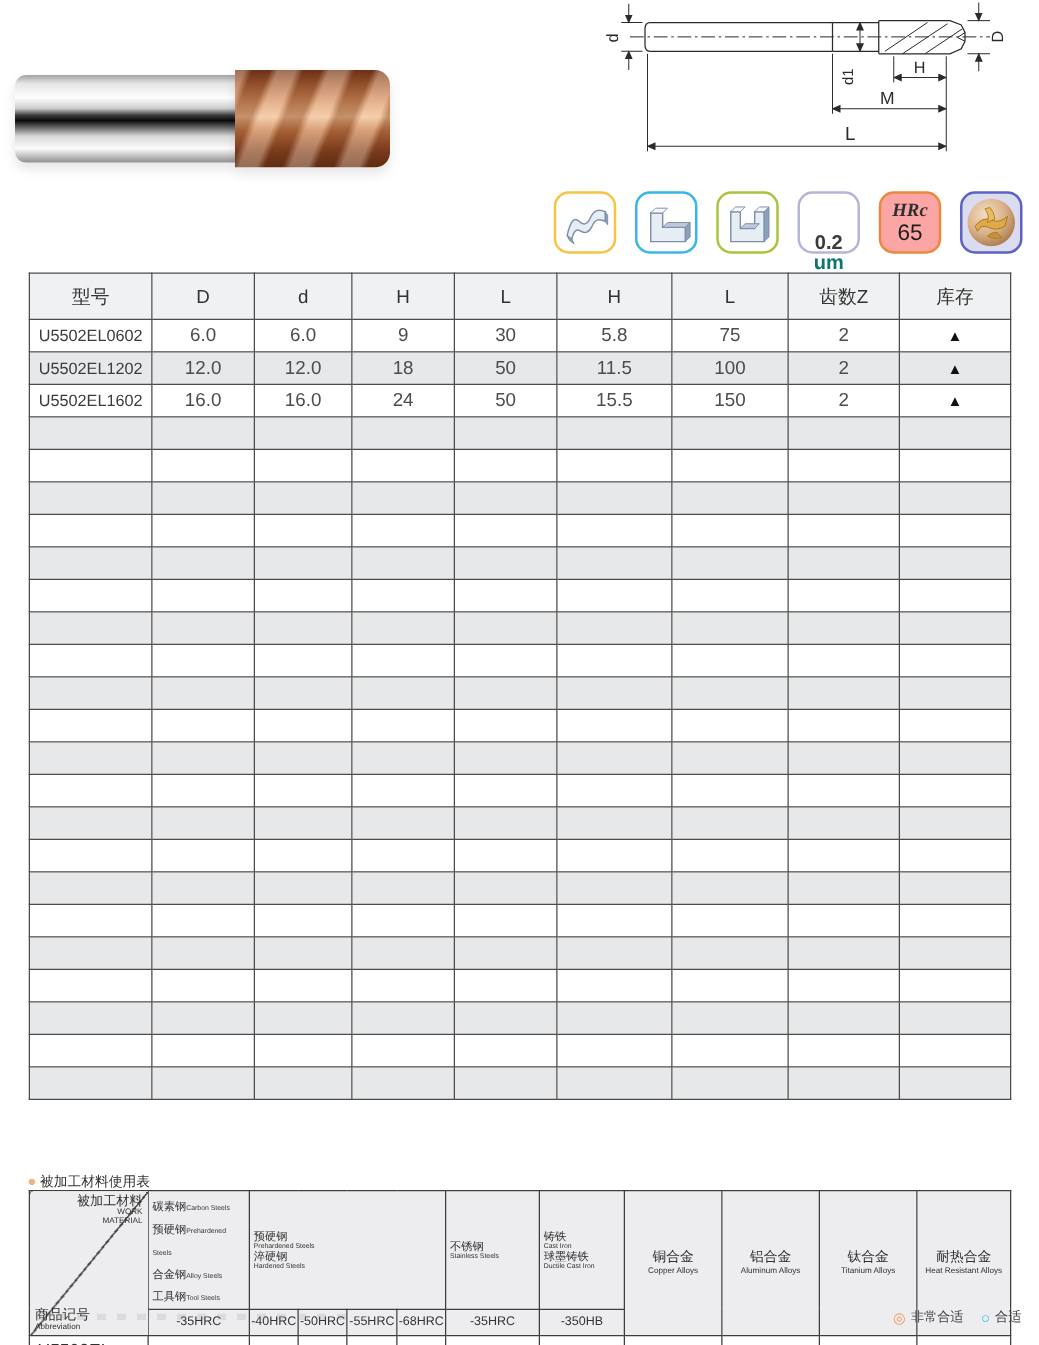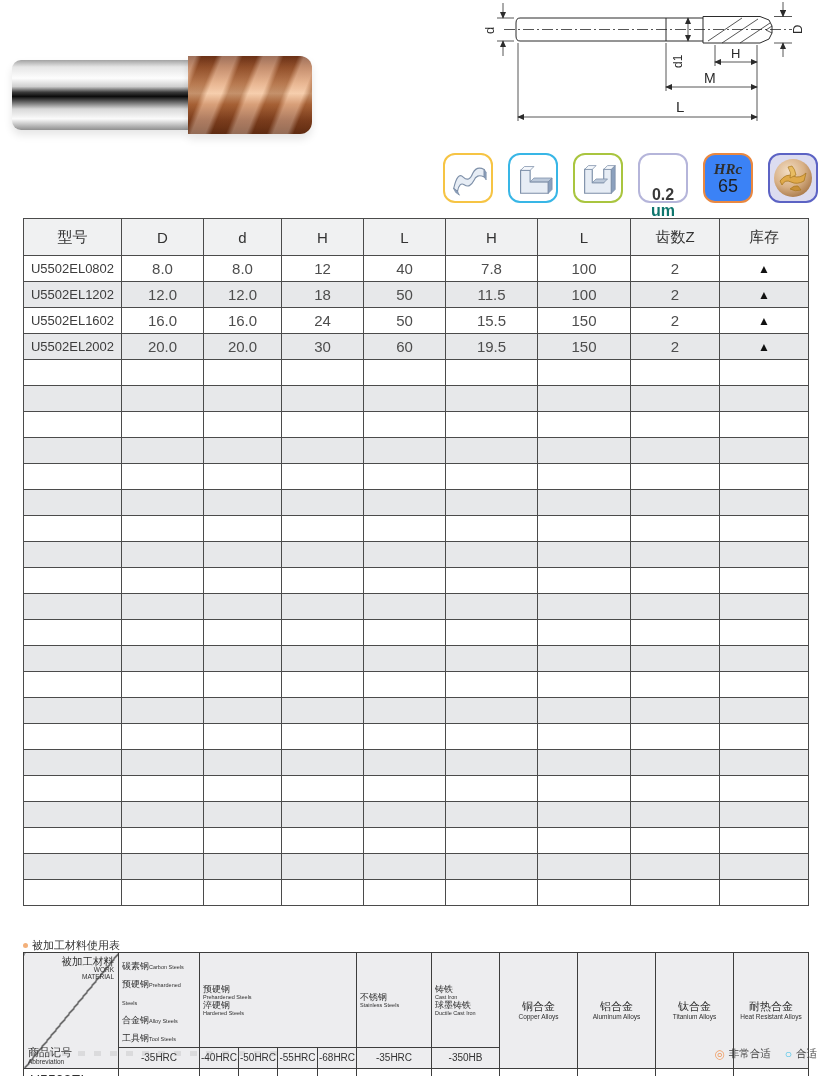--- a/index.html
+++ b/index.html
@@ -22,21 +22,21 @@
   .drawing text{fill:#2b2b2b;font-family:"Liberation Sans","DejaVu Sans",sans-serif;}
 
   
   .icons{position:absolute;left:443px;top:153px;display:flex;gap:15px;}
   .icon{width:50px;height:50px;border-radius:12px;background:#fff;box-sizing:border-box;
         display:flex;align-items:center;justify-content:center;flex-direction:column;}
   .icon.b-yellow{border:2.5px solid #f6c444;}
   .icon.b-cyan{border:2.5px solid #38b6e6;}
   .icon.b-green{border:2.5px solid #a9c53f;}
   .icon.b-lav{border:2.5px solid #b5b5da;}
-  .icon.b-orange{border:2.5px solid #ea8840;background:#3b82f6;}
+  .icon.b-orange{border:2.5px solid #ea8840;background:#fca5a5;}
   .icon.b-purple{border:2.5px solid #5c63c4;background:#dcdcf0;}
   .rough-l1{font-size:16px;font-weight:bold;color:#3a3a3a;line-height:17px;margin-top:48px;}
   .rough-l2{font-size:16px;font-weight:bold;color:#0f766e;line-height:15px;}
   .hrc-l1{font-size:15px;font-weight:bold;font-style:italic;color:#2f2f2f;line-height:16px;
           font-family:"Liberation Serif","DejaVu Serif",serif;}
   .hrc-l2{font-size:18px;font-weight:normal;color:#1e1e1e;line-height:19px;}
   .coat-circle{width:38px;height:38px;border-radius:50%;
     background:radial-gradient(circle at 38% 32%,#f2ddc4 0%,#d9b288 45%,#a87848 80%,#8a5c34 100%);
     display:flex;align-items:center;justify-content:center;}
 
@@ -215,27 +215,27 @@
         <th>H</th>
         <th>L</th>
         <th>H</th>
         <th>L</th>
         <th>齿数Z</th>
         <th>库存</th>
       </tr>
     </thead>
     <tbody>
         <tr>
-          <td class="model">U5502EL0802</td>
-          <td class="num">8.0</td>
-          <td class="num">8.0</td>
-          <td class="num">12</td>
-          <td class="num">40</td>
-          <td class="num">7.8</td>
-          <td class="num">100</td>
+          <td class="model">U5502EL0602</td>
+          <td class="num">6.0</td>
+          <td class="num">6.0</td>
+          <td class="num">9</td>
+          <td class="num">30</td>
+          <td class="num">5.8</td>
+          <td class="num">75</td>
           <td class="num">2</td>
           <td class="stock">▲</td>
         </tr>
         <tr>
           <td class="model">U5502EL1202</td>
           <td class="num">12.0</td>
           <td class="num">12.0</td>
           <td class="num">18</td>
           <td class="num">50</td>
           <td class="num">11.5</td>
@@ -243,31 +243,20 @@
           <td class="num">2</td>
           <td class="stock">▲</td>
         </tr>
         <tr>
           <td class="model">U5502EL1602</td>
           <td class="num">16.0</td>
           <td class="num">16.0</td>
           <td class="num">24</td>
           <td class="num">50</td>
           <td class="num">15.5</td>
-          <td class="num">150</td>
-          <td class="num">2</td>
-          <td class="stock">▲</td>
-        </tr>
-        <tr>
-          <td class="model">U5502EL2002</td>
-          <td class="num">20.0</td>
-          <td class="num">20.0</td>
-          <td class="num">30</td>
-          <td class="num">60</td>
-          <td class="num">19.5</td>
           <td class="num">150</td>
           <td class="num">2</td>
           <td class="stock">▲</td>
         </tr>
         <tr>
           <td class="num"></td>
           <td class="num"></td>
           <td class="num"></td>
           <td class="num"></td>
           <td class="num"></td>

